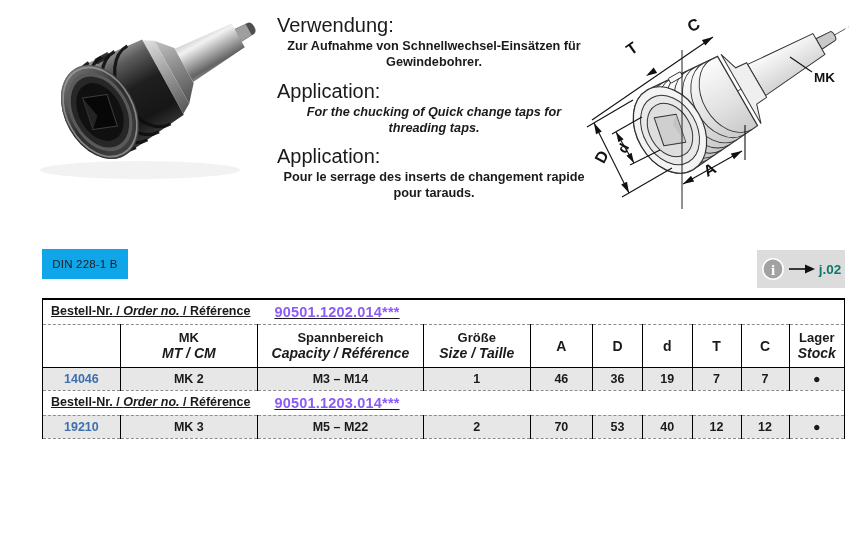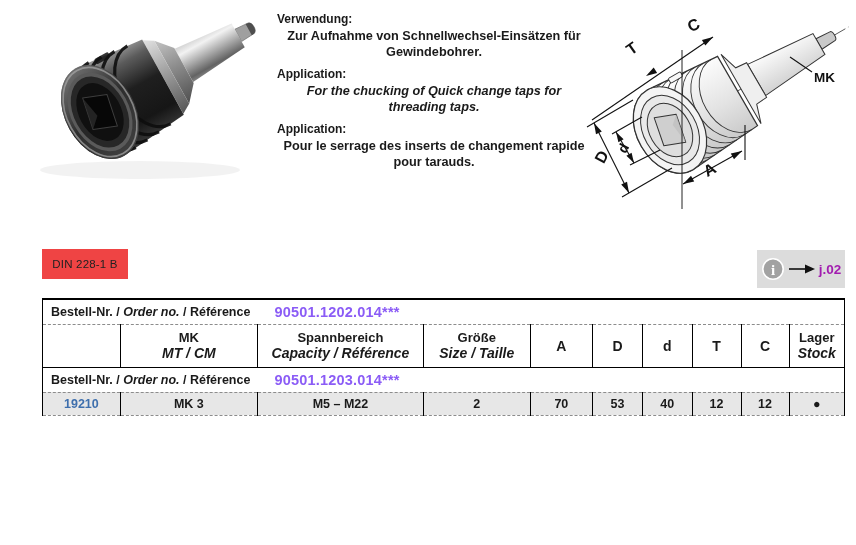--- a/index.html
+++ b/index.html
@@ -3,46 +3,46 @@
 <meta charset="utf-8">
 <style>
   * { margin:0; padding:0; box-sizing:border-box; }
   html,body { background:#fff; }
   body { font-family:"Liberation Sans", sans-serif; color:#1a1a1a; }
   .page { position:relative; width:856px; height:545px; background:#ffffff; overflow:hidden; }
 
   
   .photo { position:absolute; left:22px; top:6px; width:250px; height:180px; }
   .desc { position:absolute; left:277px; top:12px; width:314px; }
-  .d-h { font-size:12px; font-weight:bold; line-height:1.3; margin-top:7px; }
+  .d-h { font-size:20px; font-weight:normal; line-height:1.3; margin-top:7px; }
   .d-h:first-child { margin-top:0; }
   .d-t { font-size:12.7px; font-weight:bold; line-height:1.28;text-align:center; }
   .d-t.it { font-style:italic; }
   .drawing { position:absolute; left:582px; top:4px; width:274px; height:232px; }
   .drawing text { font-family:"Liberation Sans", sans-serif; font-weight:bold; fill:#111; }
 
   
   .din-badge { position:absolute; left:42px; top:249px; width:86px; height:30px;
-    background:#ef4444; display:flex; align-items:center; justify-content:center;
+    background:#0ea5e9; display:flex; align-items:center; justify-content:center;
     font-size:11.5px; color:#222; letter-spacing:.2px; }
   .page-ref { position:absolute; left:757px; top:250px; width:88px; height:38px;
     background:#dcdcdc; display:flex; align-items:center; justify-content:center; gap:3px; }
-  .page-ref .ref-label { font-size:13.5px; font-weight:bold; color:#a21caf; }
+  .page-ref .ref-label { font-size:13.5px; font-weight:bold; color:#0f766e; }
 
   
   .spec-table-wrap { position:absolute; left:42px; top:298px; }
   table.spec { border-collapse:collapse; table-layout:fixed; width:803px;
     border:1.5px solid #000; border-top-width:2.2px; border-bottom:none; }
   table.spec td { padding:0; vertical-align:middle; }
   tr.order-row td { height:25px; background:#fff; border-bottom:1px dashed #8c8c8c; }
   tr.head-row td { height:43px; background:#fff; border-bottom:1.6px solid #000; text-align:center; }
   tr.data-row td { height:23px; background:#e7e7e7; border-bottom:1px dashed #8c8c8c;
     text-align:center; font-size:12.5px; font-weight:bold; }
   tr.head-row td + td, tr.data-row td + td { border-left:1.4px solid #000; }
-  .order-line { display:flex; align-items:center; padding-left:8px; white-space:pre; }
+  .order-line { display:flex; align-items:flex-start; padding-left:8px; white-space:pre;text-decoration:underline; }
   .order-label { font-size:12.5px; font-weight:bold; }
   .order-label .it { font-style:italic; }
   .order-num { font-size:14.5px; font-weight:bold; color:#8b5cf6; margin-left:24px; letter-spacing:.2px; }
   .h-main { font-size:13px; font-weight:bold; line-height:1.2; }
   .h-letter { font-size:14px; font-weight:bold; }
   .h-sub { font-size:14px; font-weight:bold; font-style:italic; line-height:1.15; }
   .id-cell { color:#3e6fad; }
   .stock-cell { font-size:12px; }
 </style>
 </head>
@@ -242,20 +242,32 @@
         <td><span class="h-letter">A</span></td>
         <td><span class="h-letter">D</span></td>
         <td><span class="h-letter">d</span></td>
         <td><span class="h-letter">T</span></td>
         <td><span class="h-letter">C</span></td>
         <td>
           <div class="h-main">Lager</div>
           <div class="h-sub">Stock</div>
         </td>
       </tr>
+      <tr class="data-row">
+        <td class="id-cell">14046</td>
+        <td>MK 2</td>
+        <td>M3 – M14</td>
+        <td>1</td>
+        <td>46</td>
+        <td>36</td>
+        <td>19</td>
+        <td>7</td>
+        <td>7</td>
+        <td class="stock-cell">●</td>
+      </tr>
       <tr class="order-row">
         <td colspan="10">
           <div class="order-line">
             <span class="order-label"><span>Bestell-Nr.</span><span> / </span><span class="it">Order no.</span><span> / </span><span>Référence</span></span>
             <span class="order-num">90501.1203.014***</span>
           </div>
         </td>
       </tr>
       <tr class="data-row">
         <td class="id-cell">19210</td>

